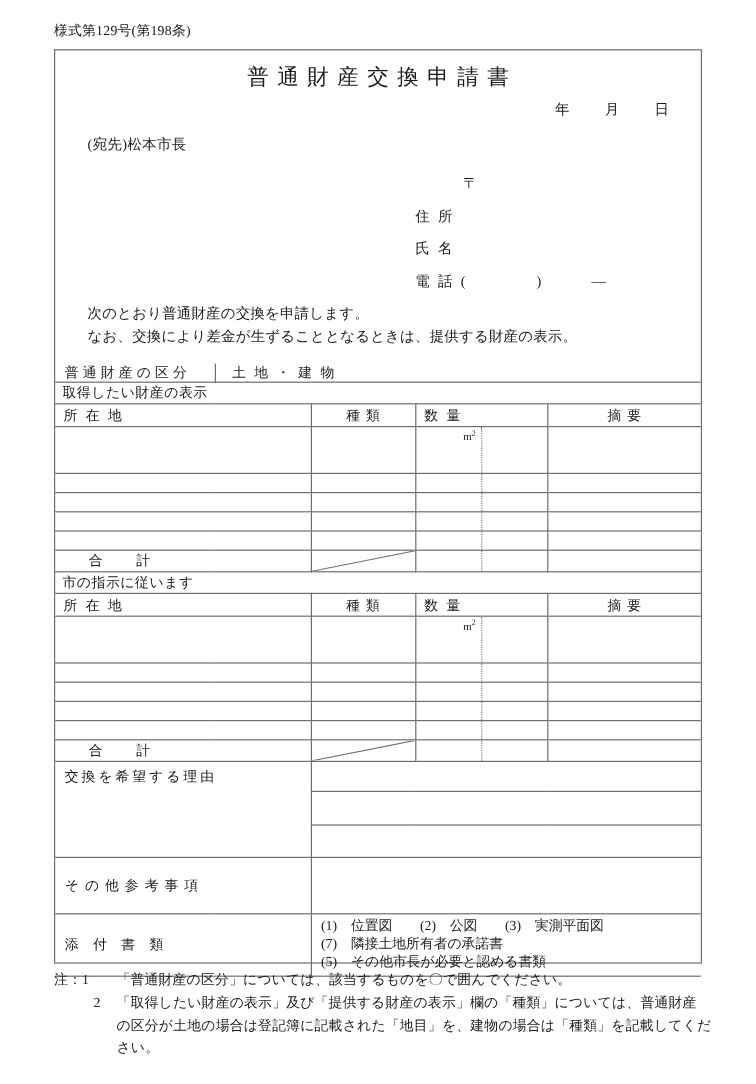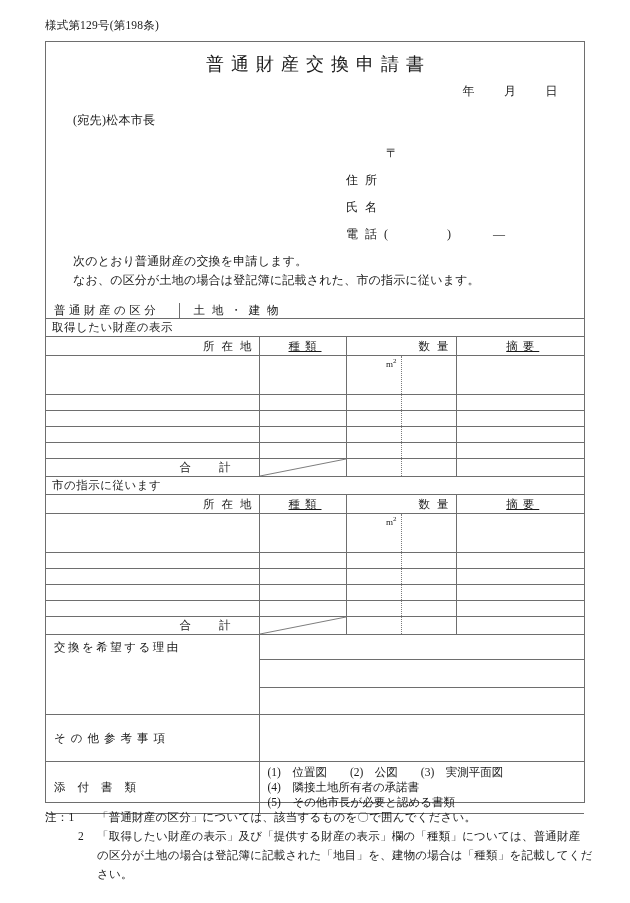--- a/index.html
+++ b/index.html
@@ -120,25 +120,24 @@
   }
   .tbl td.noleft   { border-left: 0; }
   .tbl td.noright  { border-right: 0; }
   .tbl tr:first-child td { border-top: 0; }
 
   .spread {
     display: block;
     text-align: center;
     letter-spacing: 5px;
     text-indent: 5px;
-    text-decoration: underline;
   }
   .spread-wide {
     display: block;
-    text-align: right;
+    text-align: left;
     letter-spacing: 7px;
     text-indent: 7px;
   }
   .left-label {
     display: block;
     padding-left: 8px;
     letter-spacing: 3.5px;
   }
   .plain-left {
     display: block;
@@ -235,21 +234,21 @@
         <span class="lbl">電話(</span>
         <span style="display:inline-block;width:46px"></span>
         <span class="tel-tail">)</span>
         <span style="display:inline-block;width:36px"></span>
         <span class="tel-tail">—</span>
       </div>
     </div>
 
     <div class="statement">
       <div>次のとおり普通財産の交換を申請します。</div>
-      <div>なお、の区分が土地の場合は登記簿に記載された、市の指示に従います。</div>
+      <div>なお、交換により差金が生ずることとなるときは、提供する財産の表示。</div>
     </div>
   </div>
 
   <table class="tbl">
     <colgroup>
       <col style="width:133px">
       <col style="width:80px">
       <col style="width:87px">
       <col style="width:110px">
       <col style="width:128px">
@@ -448,21 +447,21 @@
       </td>
       <td colspan="3" class="noright"></td>
     </tr>
 
     <tr>
       <td colspan="2" class="noleft" style="height:46px">
         <span class="left-label" style="letter-spacing:12px">添付書類</span>
       </td>
       <td colspan="3" class="noright" style="padding:3px 0 3px 8px;line-height:15px">
         <div>(1)　位置図　　(2)　公図　　(3)　実測平面図</div>
-        <div>(4)　隣接土地所有者の承諾書</div>
+        <div>(7)　隣接土地所有者の承諾書</div>
         <div>(5)　その他市長が必要と認める書類</div>
       </td>
     </tr>
   </tbody>
     </table>
 </div>
 
 <div class="notes">
   <div class="note-row">
     <span class="note-tag">注：1</span>

